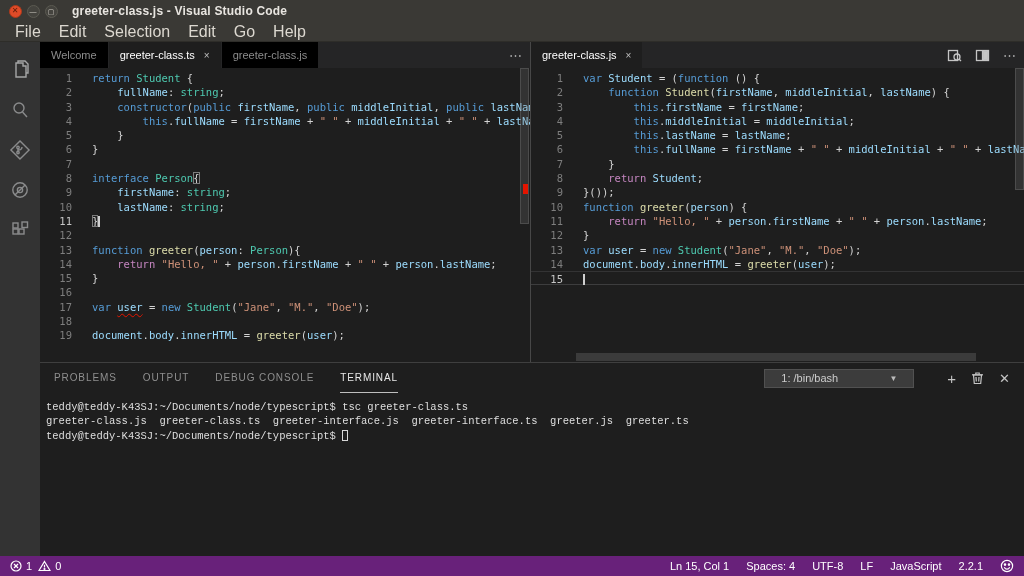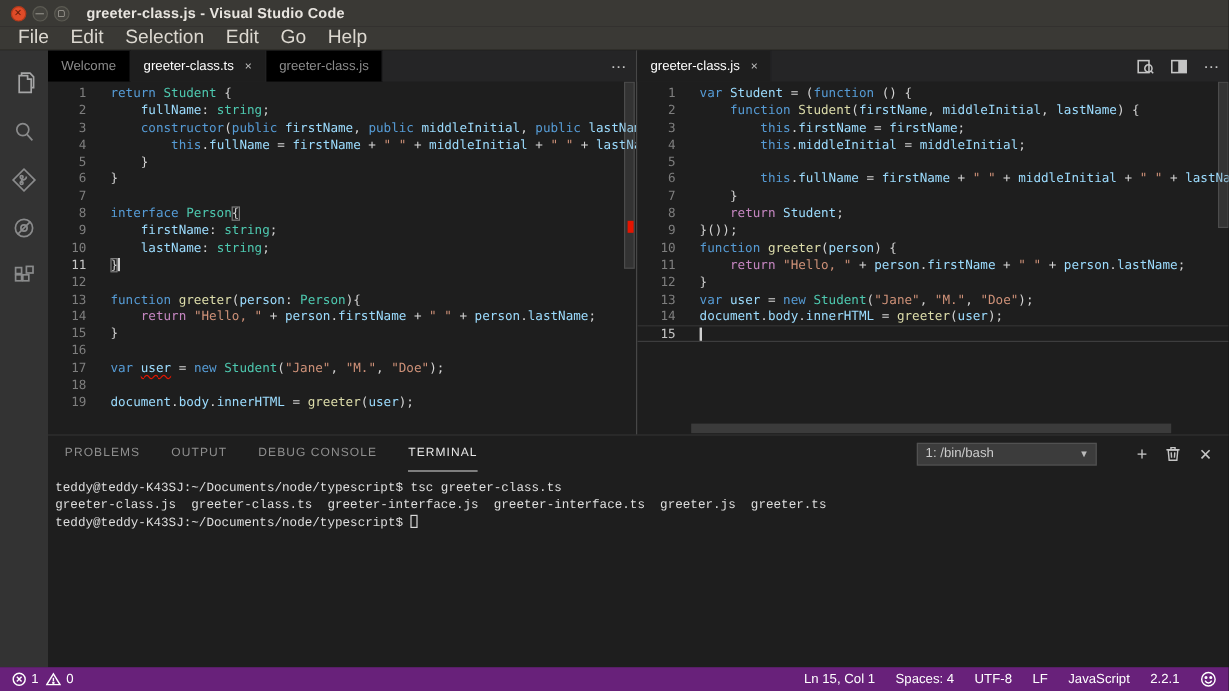--- a/index.html
+++ b/index.html
@@ -62,21 +62,21 @@
   .errmark { position:absolute; right:2px; top:116px; width:5px; height:10px; background:#e51400; }
 
   
   .panel { flex:1; background:#1e1e1e; display:flex; flex-direction:column; min-height:0; }
   .panel-header { height:30px; display:flex; align-items:center; padding:0 14px 0 14px; }
   .panel-tab { font-size:10px; letter-spacing:.9px; color:#8f8f8f; margin-right:26px; height:100%;
                display:flex; align-items:center; border-bottom:1px solid transparent; }
   .panel-tab.active { color:#e7e7e7; border-bottom:1px solid #bebebe; }
   .panel-spacer { flex:1; }
   .term-select { width:150px; height:19px; background:#3c3c3c; border:1px solid #515151; color:#cccccc;
-                 font-size:11px; display:flex; align-items:center; padding:0 6px; margin-right:18px; }
+                 font-size:11px; display:flex; align-items:center; padding:0 16px; margin-right:18px; }
   .term-select .caret-down { margin-left:auto; font-size:8px; color:#bbbbbb; }
   .panel-icon { color:#c5c5c5; font-size:13px; margin-left:15px; display:flex; align-items:center; }
   .panel-icon svg { stroke:#c5c5c5; fill:none; stroke-width:1.2; }
   .terminal { flex:1; padding:7px 0 0 6px; overflow:hidden; }
   .term-line { font-family:Liberation Mono, monospace; font-size:10.5px; line-height:14.4px;
                color:#dedede; white-space:pre; }
   .term-caret { display:inline-block; width:6px; height:11px; border:1px solid #d8d8d8; vertical-align:-2px; }
 
   
   .statusbar { position:absolute; left:0; right:0; bottom:0; height:20px; background:#68217a;
@@ -215,21 +215,21 @@
                   </svg>
               </span>
               <span class="ticon">⋯</span>
             </div>
           </div>
           <div class="editor">
               <div class="code-line"><span class="ln">1</span><span class="ct"><span class="tk-k">var</span><span class="tk-p"> </span><span class="tk-v">Student</span><span class="tk-p"> = (</span><span class="tk-k">function</span><span class="tk-p"> () {</span></span></div>
               <div class="code-line"><span class="ln">2</span><span class="ct"><span class="tk-p">    </span><span class="tk-k">function</span><span class="tk-p"> </span><span class="tk-f">Student</span><span class="tk-p">(</span><span class="tk-v">firstName</span><span class="tk-p">, </span><span class="tk-v">middleInitial</span><span class="tk-p">, </span><span class="tk-v">lastName</span><span class="tk-p">) {</span></span></div>
               <div class="code-line"><span class="ln">3</span><span class="ct"><span class="tk-p">        </span><span class="tk-k">this</span><span class="tk-p">.</span><span class="tk-v">firstName</span><span class="tk-p"> = </span><span class="tk-v">firstName</span><span class="tk-p">;</span></span></div>
               <div class="code-line"><span class="ln">4</span><span class="ct"><span class="tk-p">        </span><span class="tk-k">this</span><span class="tk-p">.</span><span class="tk-v">middleInitial</span><span class="tk-p"> = </span><span class="tk-v">middleInitial</span><span class="tk-p">;</span></span></div>
-              <div class="code-line"><span class="ln">5</span></div>
+              <div class="code-line"><span class="ln">5</span><span class="ct"><span class="tk-p">        </span><span class="tk-k">this</span><span class="tk-p">.</span><span class="tk-v">lastName</span><span class="tk-p"> = </span><span class="tk-v">lastName</span><span class="tk-p">;</span></span></div>
               <div class="code-line"><span class="ln">6</span><span class="ct"><span class="tk-p">        </span><span class="tk-k">this</span><span class="tk-p">.</span><span class="tk-v">fullName</span><span class="tk-p"> = </span><span class="tk-v">firstName</span><span class="tk-p"> + </span><span class="tk-s">" "</span><span class="tk-p"> + </span><span class="tk-v">middleInitial</span><span class="tk-p"> + </span><span class="tk-s">" "</span><span class="tk-p"> + </span><span class="tk-v">lastName</span></span></div>
               <div class="code-line"><span class="ln">7</span><span class="ct"><span class="tk-p">    }</span></span></div>
               <div class="code-line"><span class="ln">8</span><span class="ct"><span class="tk-p">    </span><span class="tk-c">return</span><span class="tk-p"> </span><span class="tk-v">Student</span><span class="tk-p">;</span></span></div>
               <div class="code-line"><span class="ln">9</span><span class="ct"><span class="tk-p">}());</span></span></div>
               <div class="code-line"><span class="ln">10</span><span class="ct"><span class="tk-k">function</span><span class="tk-p"> </span><span class="tk-f">greeter</span><span class="tk-p">(</span><span class="tk-v">person</span><span class="tk-p">) {</span></span></div>
               <div class="code-line"><span class="ln">11</span><span class="ct"><span class="tk-p">    </span><span class="tk-c">return</span><span class="tk-p"> </span><span class="tk-s">"Hello, "</span><span class="tk-p"> + </span><span class="tk-v">person</span><span class="tk-p">.</span><span class="tk-v">firstName</span><span class="tk-p"> + </span><span class="tk-s">" "</span><span class="tk-p"> + </span><span class="tk-v">person</span><span class="tk-p">.</span><span class="tk-v">lastName</span><span class="tk-p">;</span></span></div>
               <div class="code-line"><span class="ln">12</span><span class="ct"><span class="tk-p">}</span></span></div>
               <div class="code-line"><span class="ln">13</span><span class="ct"><span class="tk-k">var</span><span class="tk-p"> </span><span class="tk-v">user</span><span class="tk-p"> = </span><span class="tk-k">new</span><span class="tk-p"> </span><span class="tk-t">Student</span><span class="tk-p">(</span><span class="tk-s">"Jane"</span><span class="tk-p">, </span><span class="tk-s">"M."</span><span class="tk-p">, </span><span class="tk-s">"Doe"</span><span class="tk-p">);</span></span></div>
               <div class="code-line"><span class="ln">14</span><span class="ct"><span class="tk-v">document</span><span class="tk-p">.</span><span class="tk-v">body</span><span class="tk-p">.</span><span class="tk-v">innerHTML</span><span class="tk-p"> = </span><span class="tk-f">greeter</span><span class="tk-p">(</span><span class="tk-v">user</span><span class="tk-p">);</span></span></div>
               <div class="code-line current"><span class="ln active">15</span><span class="ct"><span class="caret"></span></span></div>

